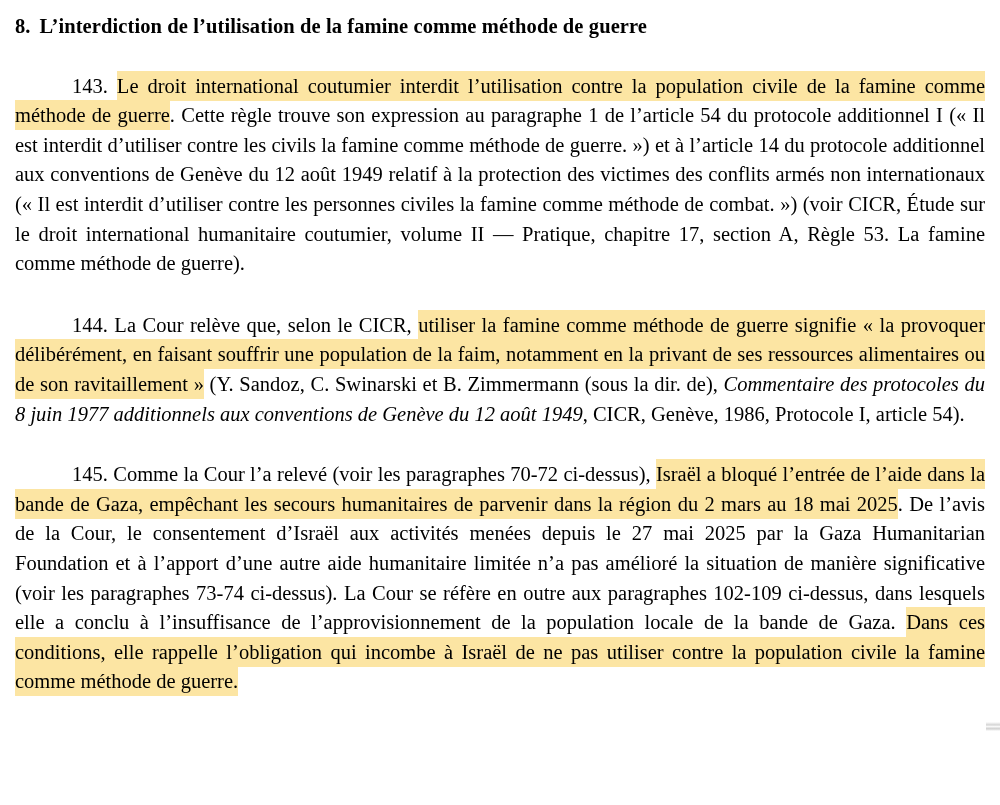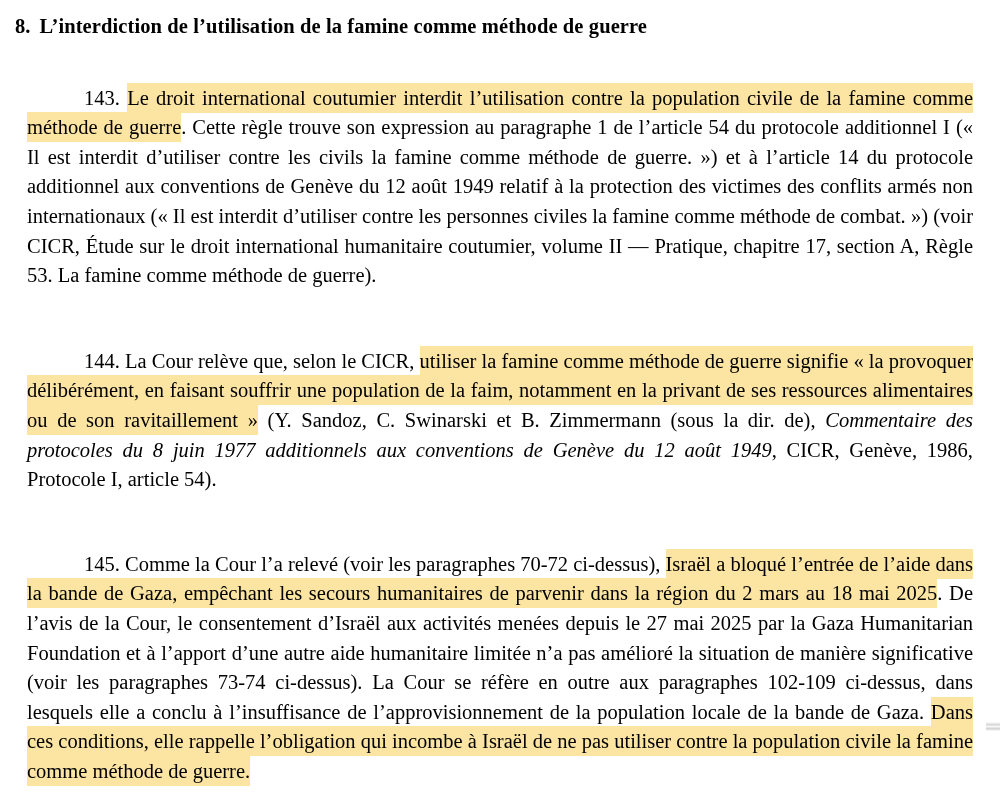--- a/index.html
+++ b/index.html
@@ -46,21 +46,21 @@
     display: inline-block;
     margin-right: 9px;
   }
 
   
   .para {
     font-size: 20.5px;
     line-height: 29.6px;
     text-align: justify;
     text-justify: inter-word;
-    margin: 12px;
+    margin: 0;
     text-indent: 57px;
     hyphens: none;
   }
 
   .gap-1 { height: 32px; }
   .gap-2 { height: 32px; }
   .gap-3 { height: 31px; }
 
   
   mark.hl {

